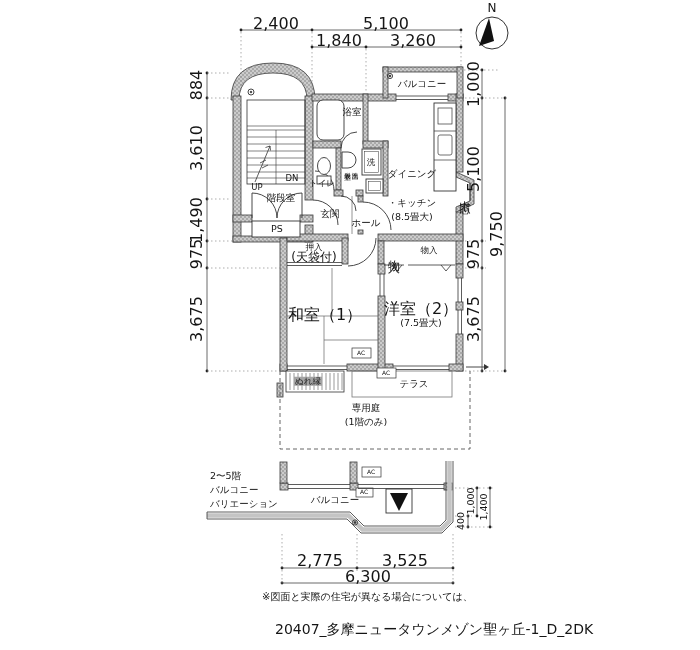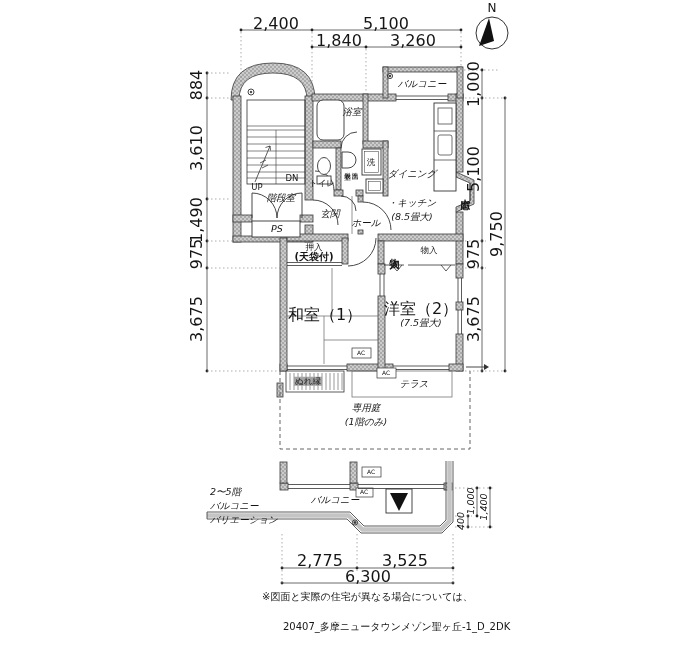--- a/index.html
+++ b/index.html
@@ -1,26 +1,26 @@
 <!DOCTYPE html>
 <html><head>
 <meta charset="utf-8">
 <style>
   html,body{margin:0;padding:0;background:#fff;}
   .stage{position:relative;width:700px;height:650px;background:#fff;overflow:hidden;
          font-family:"DejaVu Sans","Liberation Sans",sans-serif;color:#111;}
   .stage svg{position:absolute;left:0;top:0;}
   .lbl{position:absolute;transform:translate(-50%,-50%);white-space:nowrap;line-height:1;color:#151515;}
-  .lbl-l{position:absolute;transform:translateY(-50%);white-space:nowrap;line-height:1;color:#151515;margin-top:16px;}
+  .lbl-l{position:absolute;transform:translateY(-50%);white-space:nowrap;line-height:1;color:#151515;}
   .vdim{writing-mode:vertical-rl;transform:translate(-50%,-50%) rotate(180deg);}
   .vtb{writing-mode:vertical-rl;text-orientation:upright;letter-spacing:1px;}
   .s5{font-size:6px;}
-  .s7{font-size:10px;font-weight:bold;}
+  .s7{font-size:12px;}
   .s8{font-size:8.5px;}
-  .s9{font-size:9.5px;font-style:italic;}
+  .s9{font-size:9.5px;}
   .s10{font-size:16px;}
   .s11{font-size:12px;}
   .bgw{background:#a3a3a3;padding:0 1px;}
   .wash{display:flex;gap:1px;align-items:flex-start;}
   .note{position:absolute;font-size:10px;line-height:1.25;color:#151515;}
 </style>
 </head>
 <body>
 <div class="stage">
 
@@ -292,15 +292,15 @@
 <div class="lbl s5" style="left:361px;top:353px">AC</div>
 <div class="lbl s5" style="left:386px;top:373px">AC</div>
 <div class="lbl s5" style="left:371px;top:472px">AC</div>
 <div class="lbl s5" style="left:364px;top:492px">AC</div>
 
 <div class="lbl-l s9" style="left:210px;top:476px">2〜5階</div>
 <div class="lbl-l s9" style="left:210px;top:490px">バルコニー</div>
 <div class="lbl-l s9" style="left:210px;top:504px">バリエーション</div>
 
 <div class="note" style="left:262px;top:591px">※図面と実際の住宅が異なる場合については、</div>
-<div class="note" style="left:283px;top:621px;font-size:10px">20407_多摩ニュータウンメゾン聖ヶ丘-1_D_2DK</div>
+<div class="note" style="left:275px;top:621px;font-size:14px">20407_多摩ニュータウンメゾン聖ヶ丘-1_D_2DK</div>
 
 </div>
 
 </body></html>

